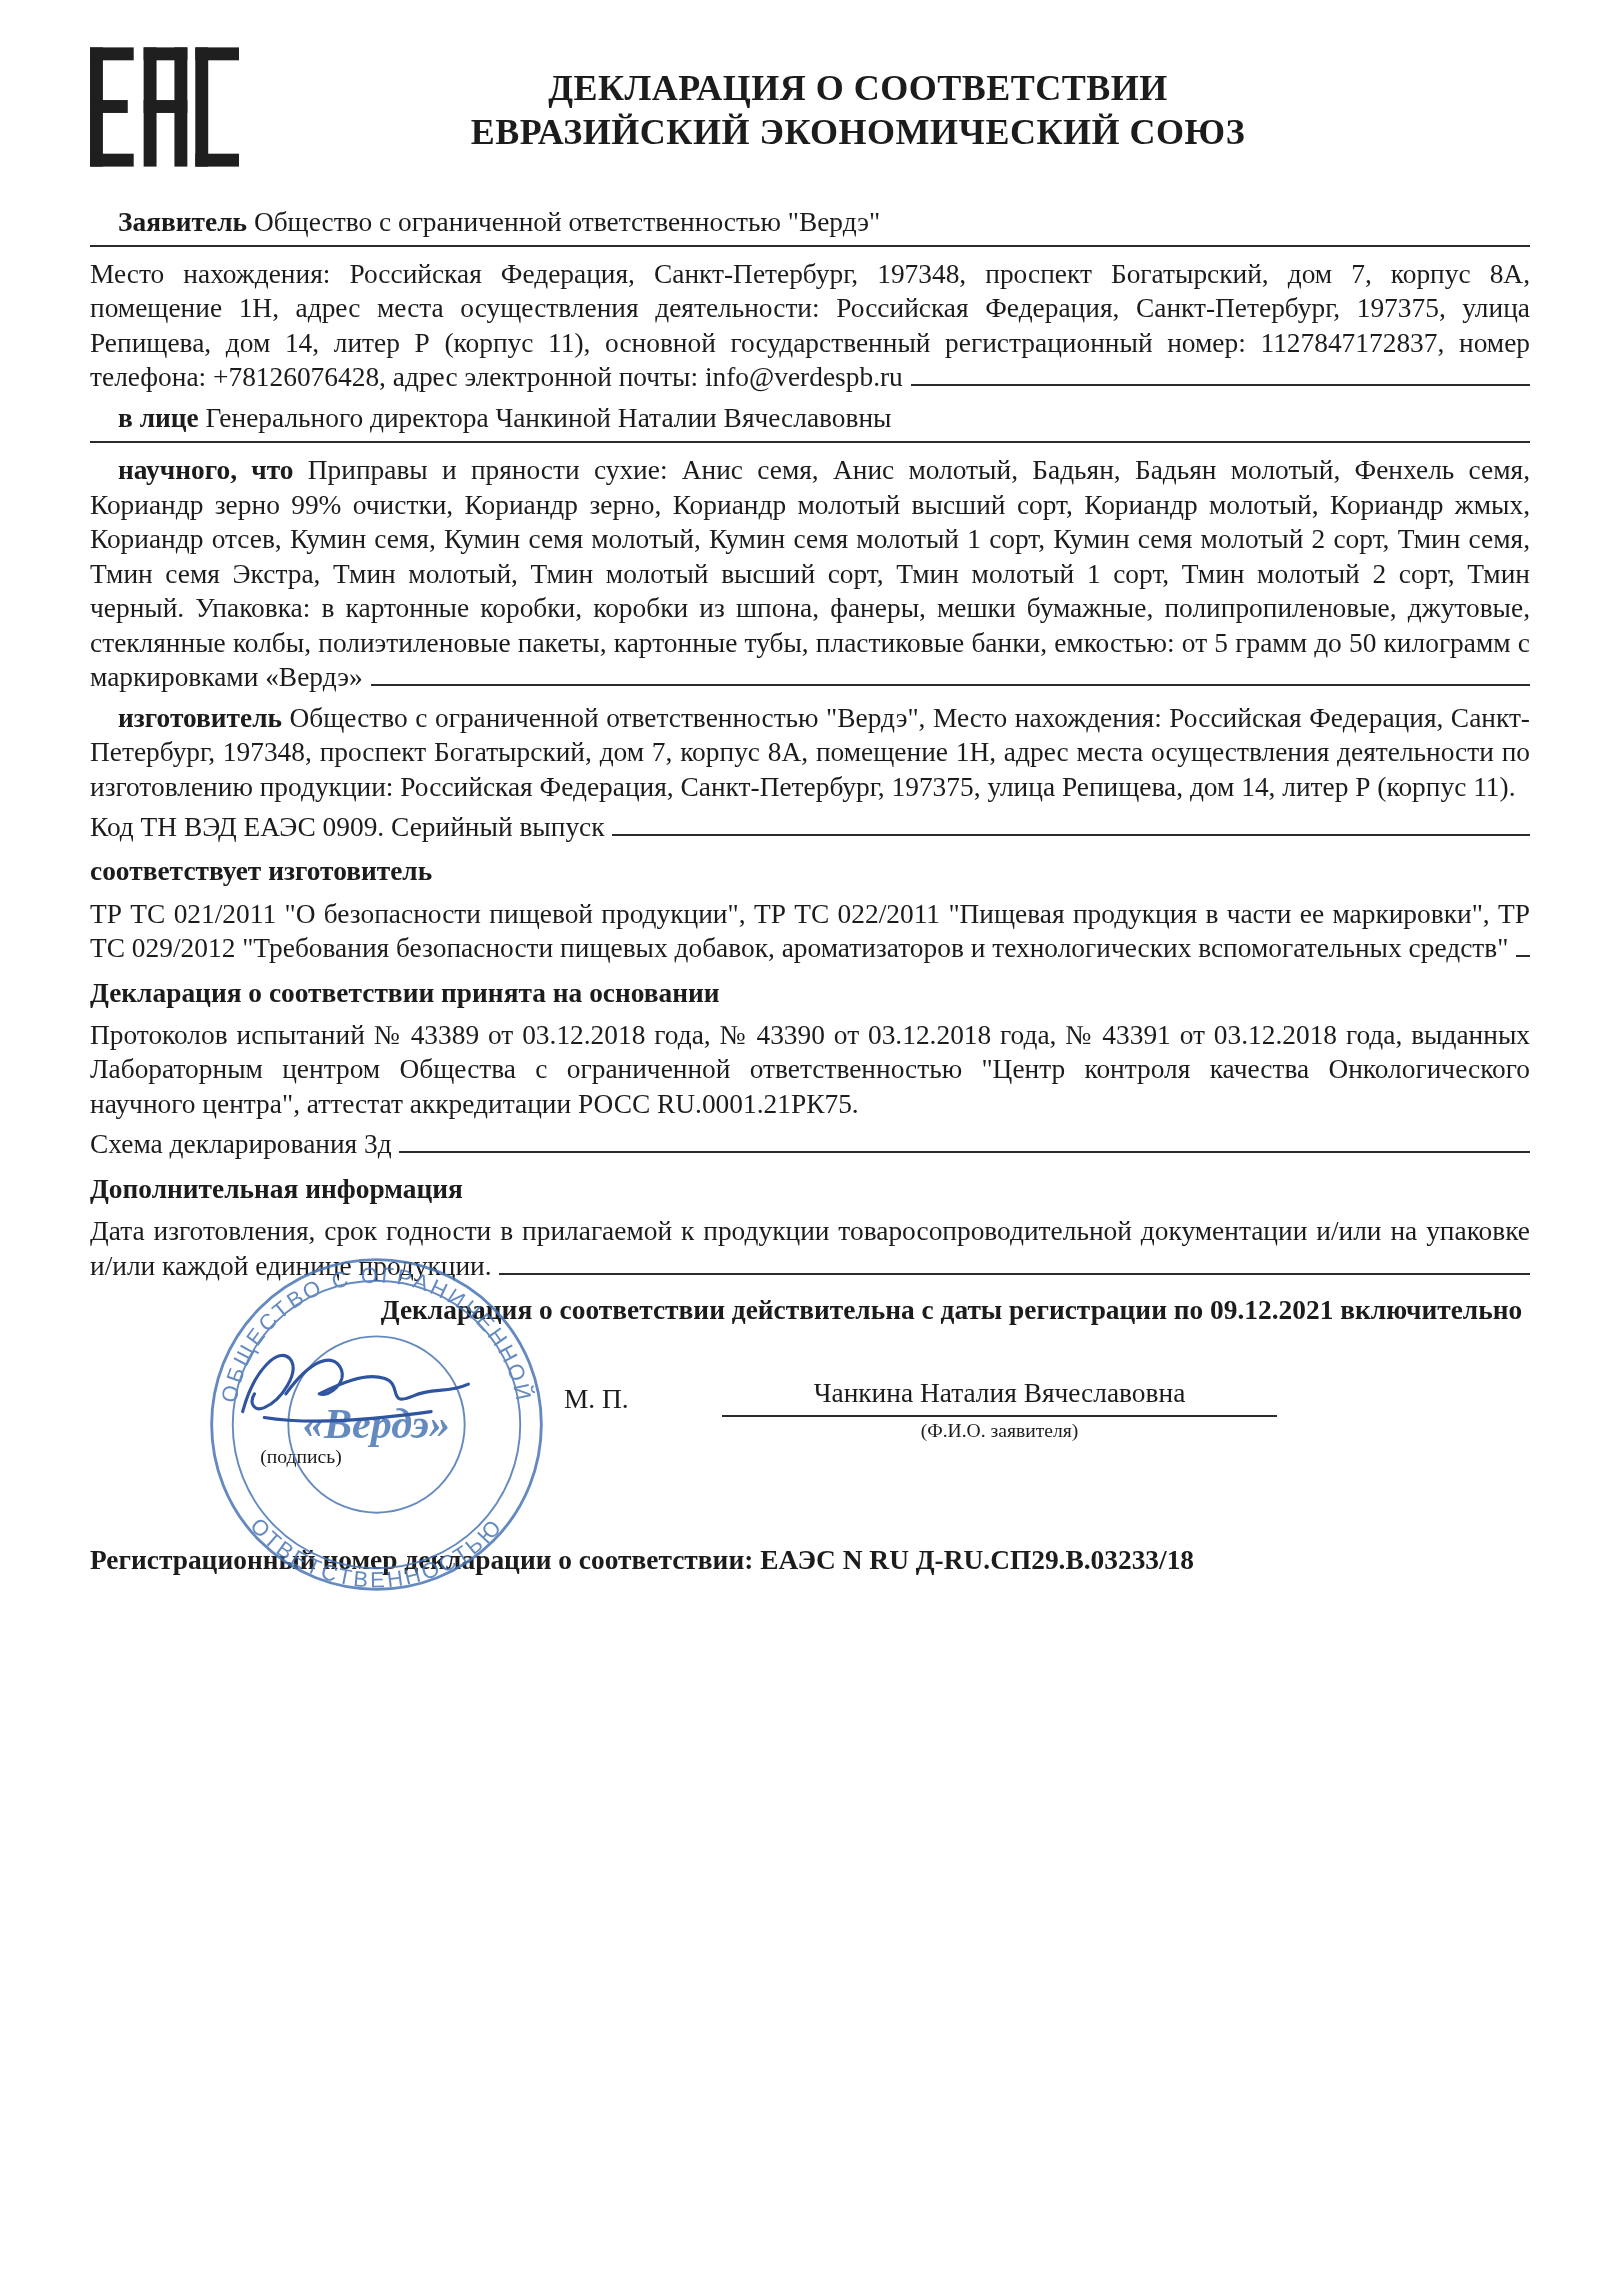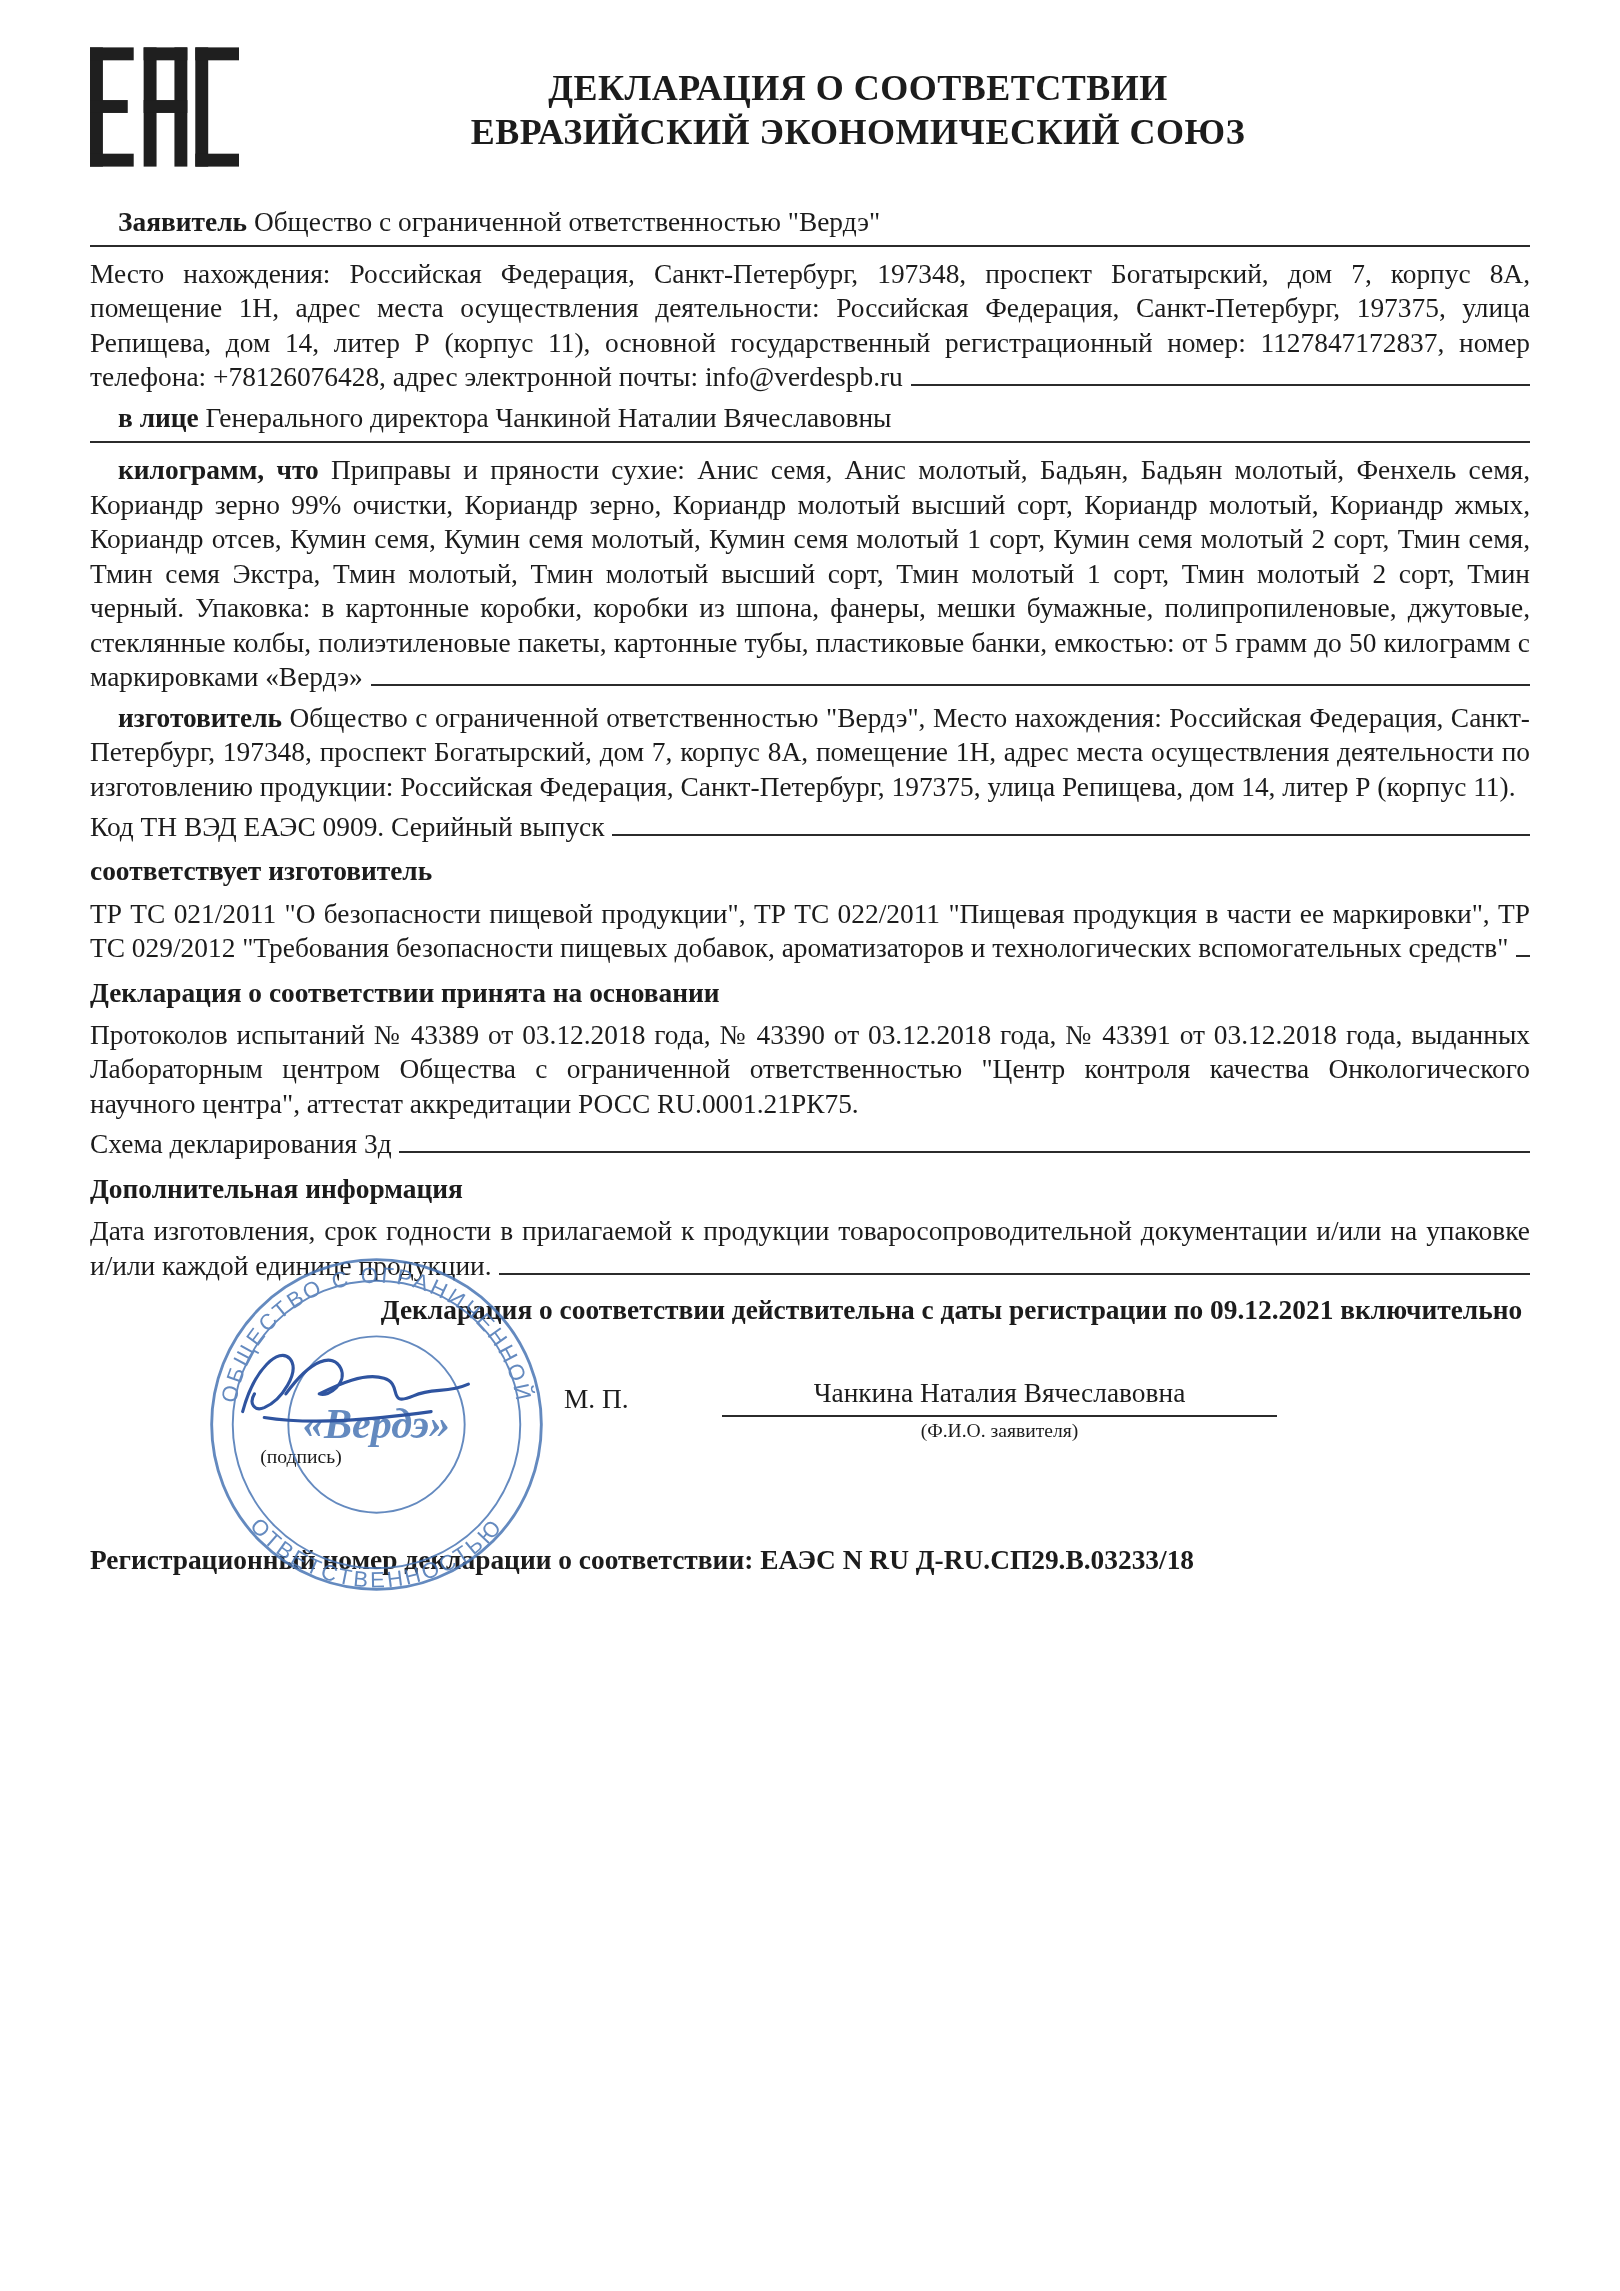--- a/index.html
+++ b/index.html
@@ -87,21 +87,21 @@
     <span class="tail">Место нахождения: Российская Федерация, Санкт-Петербург, 197348, проспект Богатырский, дом 7, корпус 8А, помещение 1Н, адрес места осуществления деятельности: Российская Федерация, Санкт-Петербург, 197375, улица Репищева, дом 14, литер Р (корпус 11), основной государственный регистрационный номер: 1127847172837, номер телефона: +78126076428, адрес электронной почты: info@verdespb.ru</span>
   </p>
 
   <p class="para">
     <b class="lead">в лице</b>
     <span>Генерального директора Чанкиной Наталии Вячеславовны</span>
   </p>
   <div class="rule"></div>
 
   <p class="para ruled">
-    <b class="lead">килограмм, что</b>
+    <b class="lead">научного, что</b>
     <span class="tail">Приправы и пряности сухие: Анис семя, Анис молотый, Бадьян, Бадьян молотый, Фенхель семя, Кориандр зерно 99% очистки, Кориандр зерно, Кориандр молотый высший сорт, Кориандр молотый, Кориандр жмых, Кориандр отсев, Кумин семя, Кумин семя молотый, Кумин семя молотый 1 сорт, Кумин семя молотый 2 сорт, Тмин семя, Тмин семя Экстра, Тмин молотый, Тмин молотый высший сорт, Тмин молотый 1 сорт, Тмин молотый 2 сорт, Тмин черный. Упаковка: в картонные коробки, коробки из шпона, фанеры, мешки бумажные, полипропиленовые, джутовые, стеклянные колбы, полиэтиленовые пакеты, картонные тубы, пластиковые банки, емкостью: от 5 грамм до 50 килограмм с маркировками «Вердэ»</span>
   </p>
 
   <p class="para">
     <b class="lead">изготовитель</b>
     <span>Общество с ограниченной ответственностью "Вердэ", Место нахождения: Российская Федерация, Санкт-Петербург, 197348, проспект Богатырский, дом 7, корпус 8А, помещение 1Н, адрес места осуществления деятельности по изготовлению продукции: Российская Федерация, Санкт-Петербург, 197375, улица Репищева, дом 14, литер Р (корпус 11).</span>
   </p>
 
 
   <p class="para ruled">

